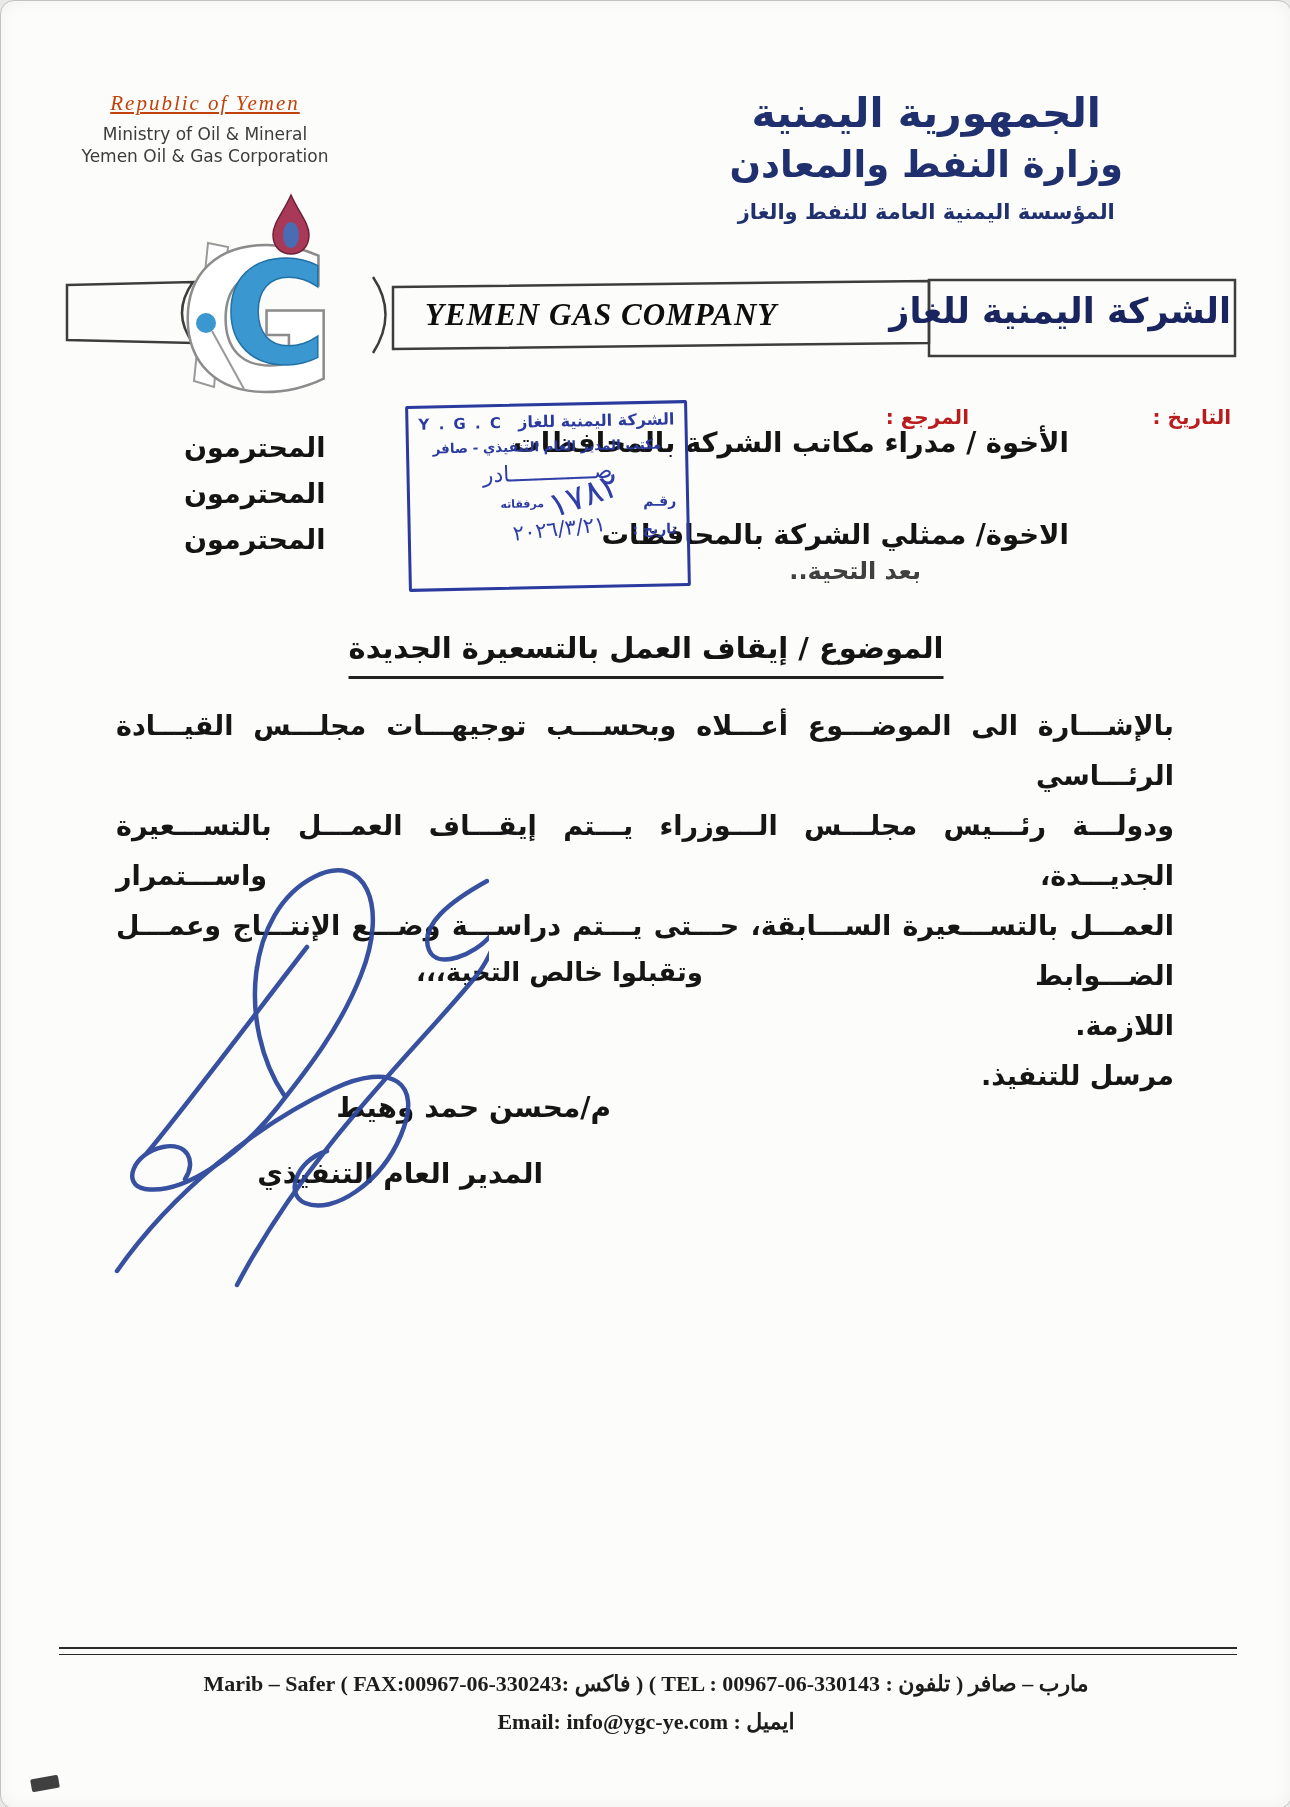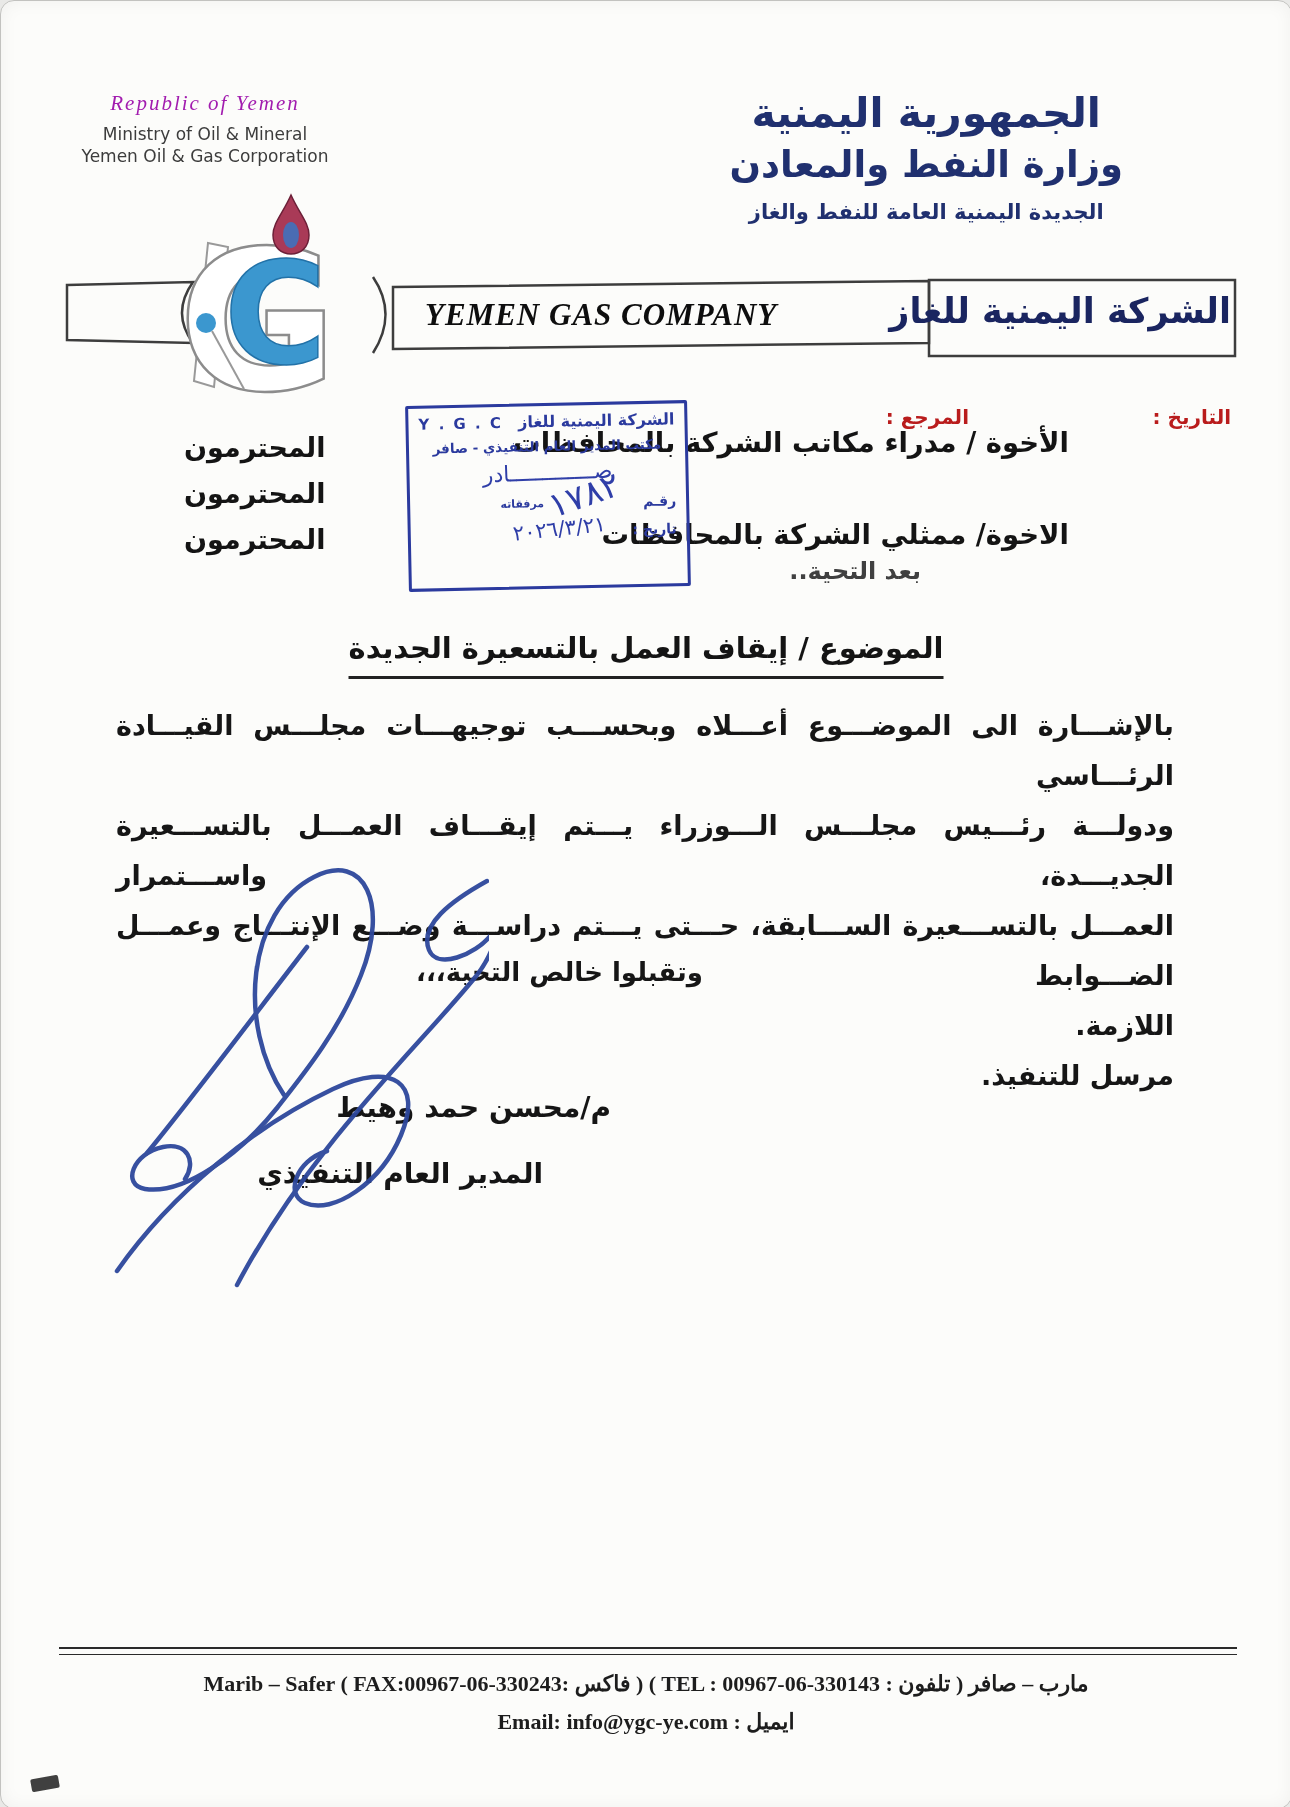--- a/index.html
+++ b/index.html
@@ -6,21 +6,21 @@
   .page{
     position:relative;width:1290px;height:1807px;margin:0 auto;
     background:#fcfcfa;border:1px solid #c2c2bf;border-radius:14px;overflow:hidden;
     font-family:"DejaVu Sans",sans-serif;color:#1a1a1a;
     box-shadow:inset 0 0 18px rgba(0,0,0,.05);
   }
   .abs{position:absolute;}
   
   .hdr-en{left:78px;top:90px;width:252px;text-align:center;}
   .hdr-script{font-family:"Liberation Serif",serif;font-style:italic;font-size:21px;
-    letter-spacing:2px;color:#a21caf;white-space:nowrap;}
+    letter-spacing:2px;color:#c2410c;white-space:nowrap;text-decoration:underline;}
   .hdr-min{font-size:17px;color:#3c3c3c;margin-top:8px;white-space:nowrap;}
   .hdr-corp{font-size:17px;color:#3c3c3c;margin-top:2px;white-space:nowrap;text-align:center;}
   .hdr-ar{right:168px;top:88px;text-align:center;direction:rtl;color:#20306f;}
   .hdr-ar .l1{font-size:41px;font-weight:700;}
   .hdr-ar .l2{font-size:37px;font-weight:700;margin-top:6px;}
   .hdr-ar .l3{font-size:21px;font-weight:700;margin-top:14px;}
   
   .banner-svg{left:55px;top:272px;}
   .logo-svg{left:175px;top:190px;z-index:2;}
   .company-en{left:424px;top:296px;font-family:"Liberation Serif",serif;
@@ -82,21 +82,21 @@
 
   <div class="abs hdr-en">
     <div class="hdr-script">Republic of Yemen</div>
     <div class="hdr-min">Ministry of Oil &amp; Mineral</div>
     <div class="hdr-corp">Yemen Oil &amp; Gas Corporation</div>
   </div>
 
   <div class="abs hdr-ar">
     <div class="l1">الجمهورية اليمنية</div>
     <div class="l2">وزارة النفط والمعادن</div>
-    <div class="l3">الجديدة اليمنية العامة للنفط والغاز</div>
+    <div class="l3">المؤسسة اليمنية العامة للنفط والغاز</div>
   </div>
 
   <svg class="abs banner-svg" width="1185" height="92" viewBox="0 0 1185 92">
     <g fill="none" stroke="#3d3d3d" stroke-width="2.5">
       <path d="M11,12 L137,9 Q115,40 137,70 L11,67 Z"></path>
       <path d="M160,6 Q136,41 160,78"></path>
       <path d="M317,4 Q342,41 317,80"></path>
       <path d="M337,14 L873,8 L873,70 L337,76 Z"></path>
       <rect x="873" y="7" width="306" height="76"></rect>
     </g>

